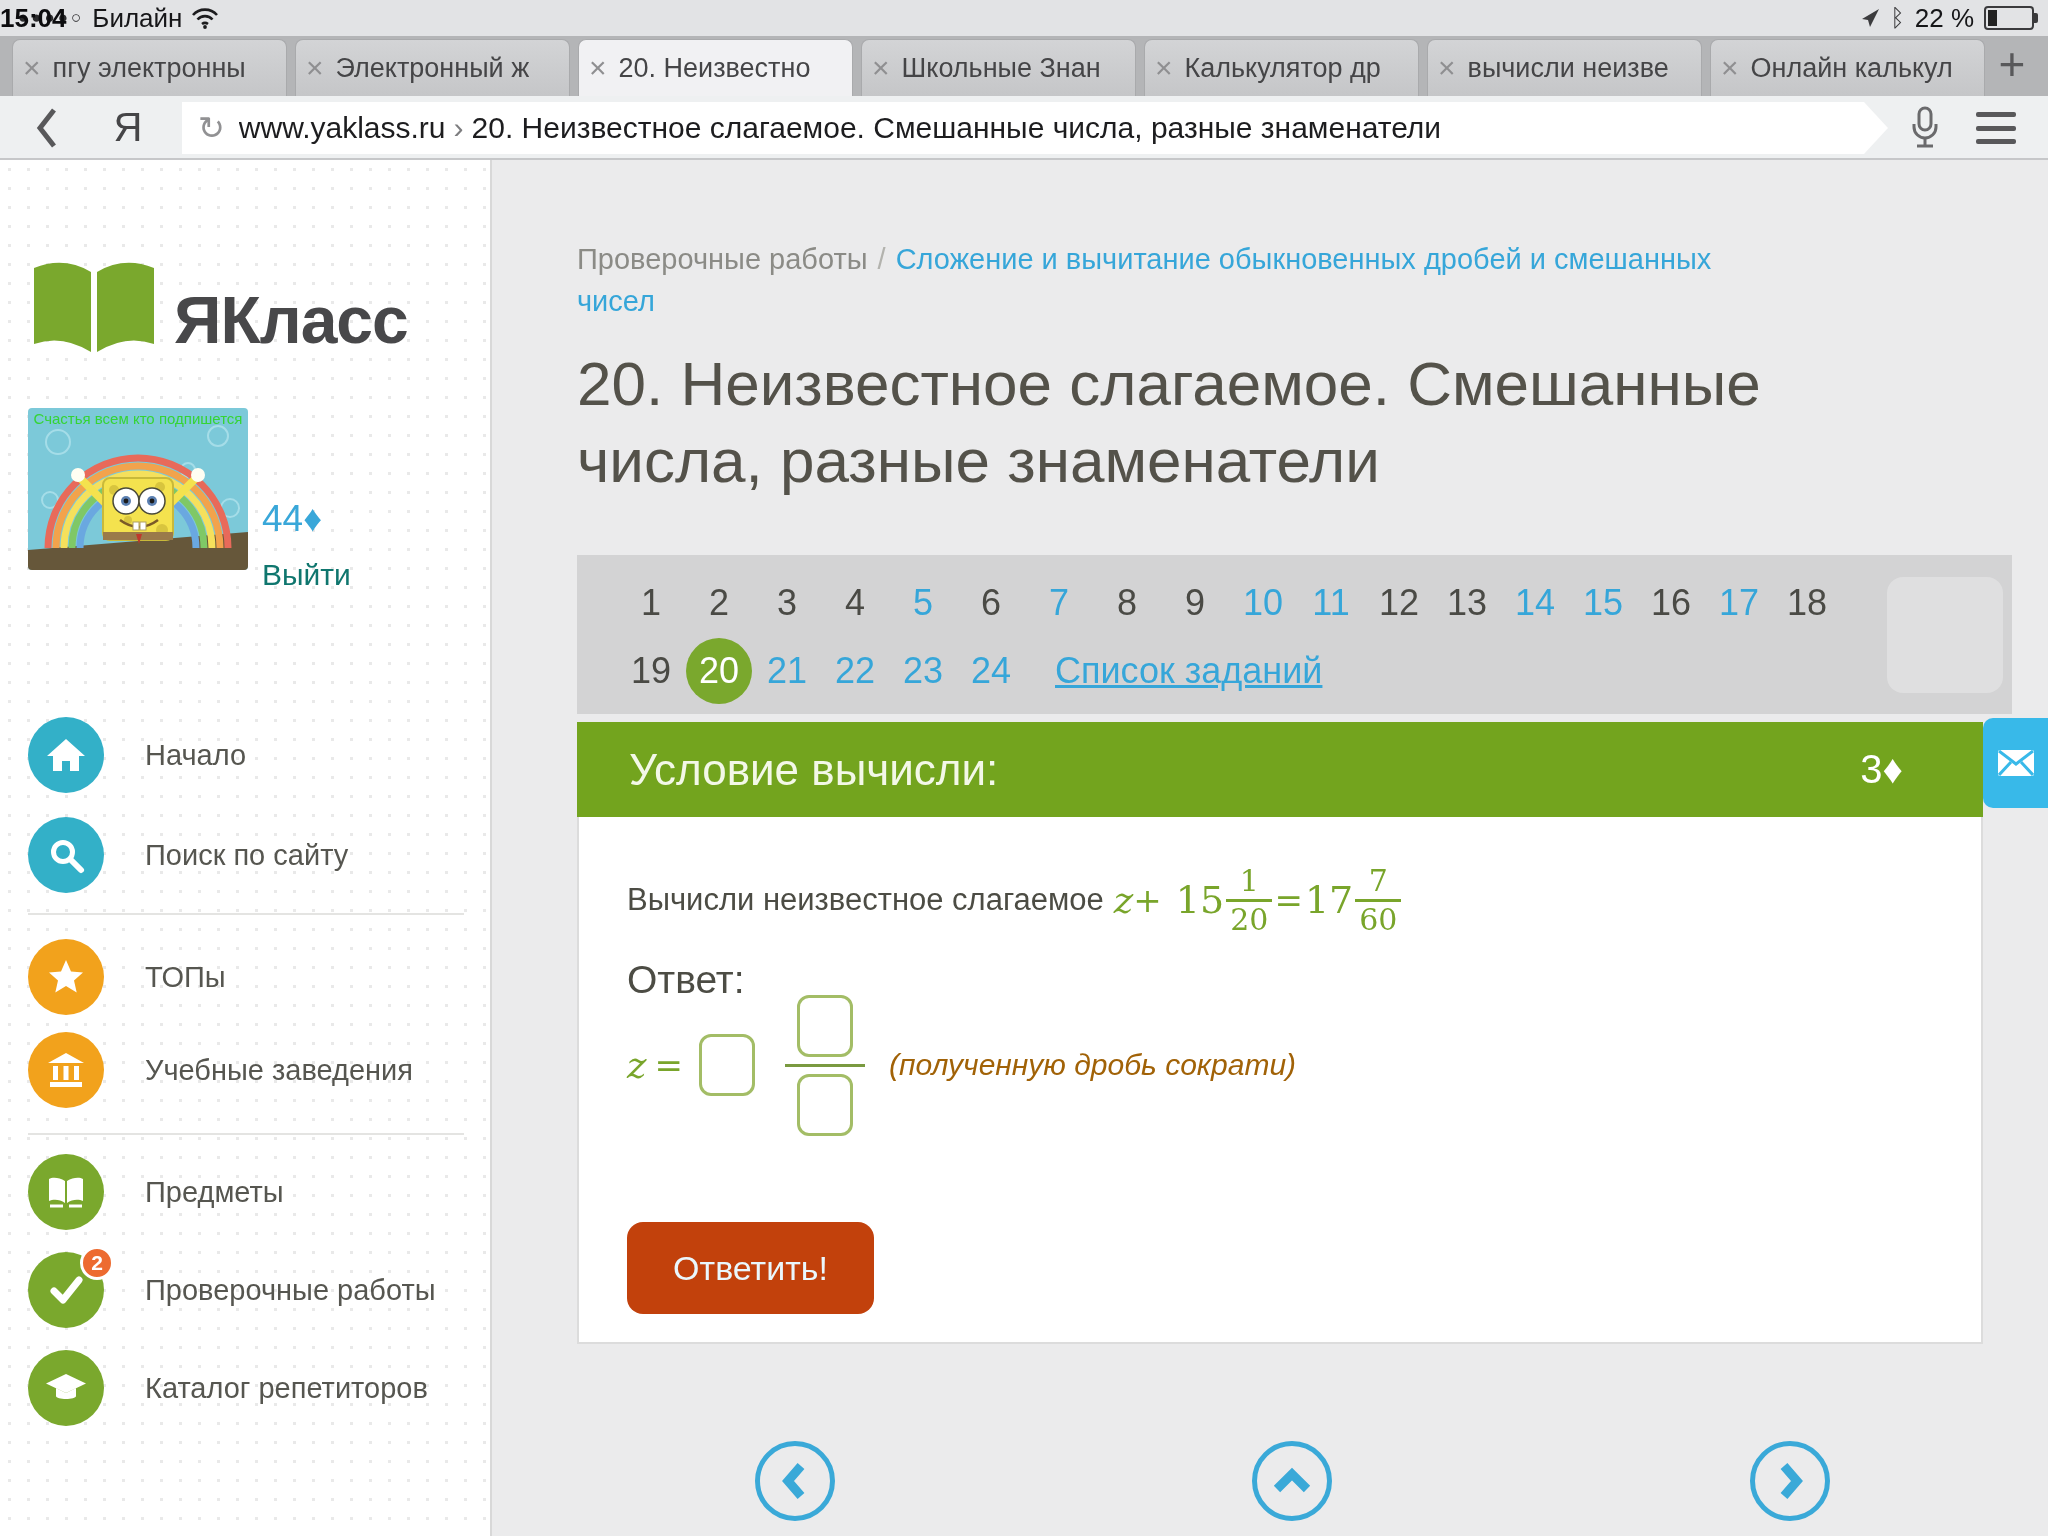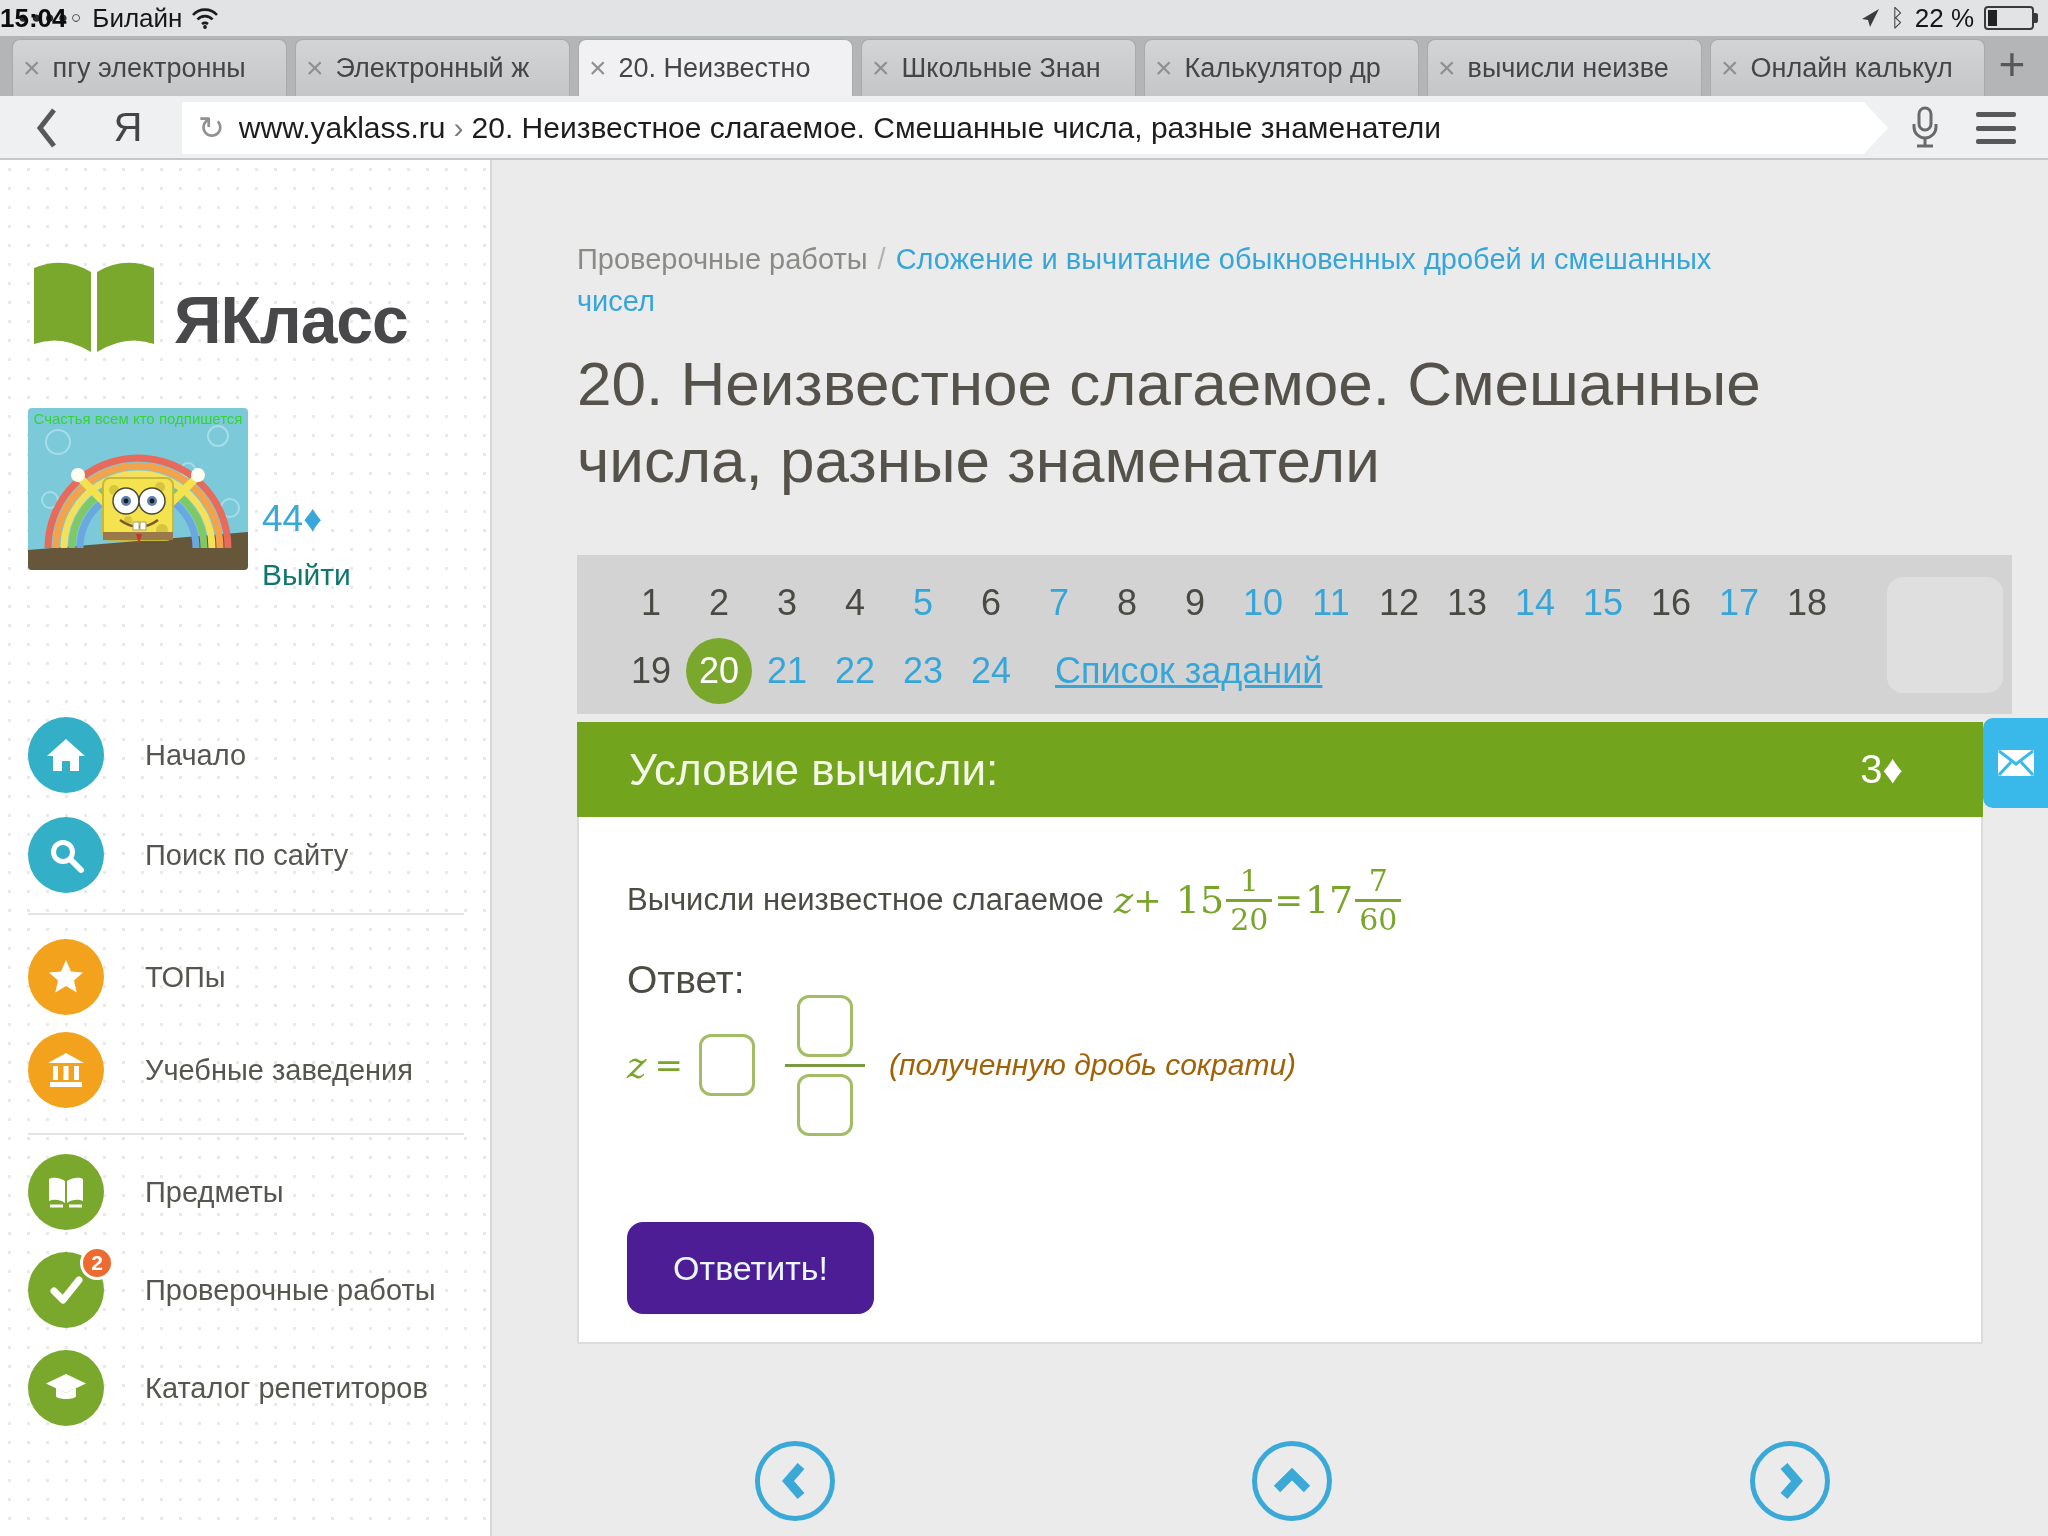--- a/index.html
+++ b/index.html
@@ -91,21 +91,21 @@
   .mfrac{display:inline-flex;flex-direction:column;align-items:center;line-height:1;margin:0 2px;}
   .mfrac .fnum,.mfrac .fden{font-size:30px;padding:3px 4px;}
   .mfrac .fbar{height:3px;background:#79a52b;align-self:stretch;}
   #answer-label{left:627px;top:958px;font-size:39px;color:#4c4c44;}
   #answer-row{left:627px;top:985px;height:160px;display:flex;align-items:center;}
   .ibox{width:56px;height:62px;border:3px solid #a3bd66;border-radius:12px;background:#fff;box-sizing:border-box;}
   #answer-row .eq{font-size:34px;margin:0 16px 0 8px;}
   .afrac{display:flex;flex-direction:column;align-items:center;margin-left:30px;}
   .afrac .abar{width:80px;height:3px;background:#7a9a40;margin:7px 0;}
   .hint{font-size:30px;font-style:italic;color:#a16207;margin-left:24px;}
-  #submit-btn{left:627px;top:1222px;width:247px;height:92px;background:#4c1d95;border-radius:16px;border:none;
+  #submit-btn{left:627px;top:1222px;width:247px;height:92px;background:#c2410c;border-radius:16px;border:none;
               color:#eaf7fd;font-size:34px;font-family:inherit;display:flex;align-items:center;justify-content:center;}
 
   .navcirc{position:absolute;top:1441px;width:80px;height:80px;border-radius:50%;border:5px solid #3aa9d8;box-sizing:border-box;
            display:flex;align-items:center;justify-content:center;}
 </style>
 </head>
 <body>
 
 <div id="root">
 

